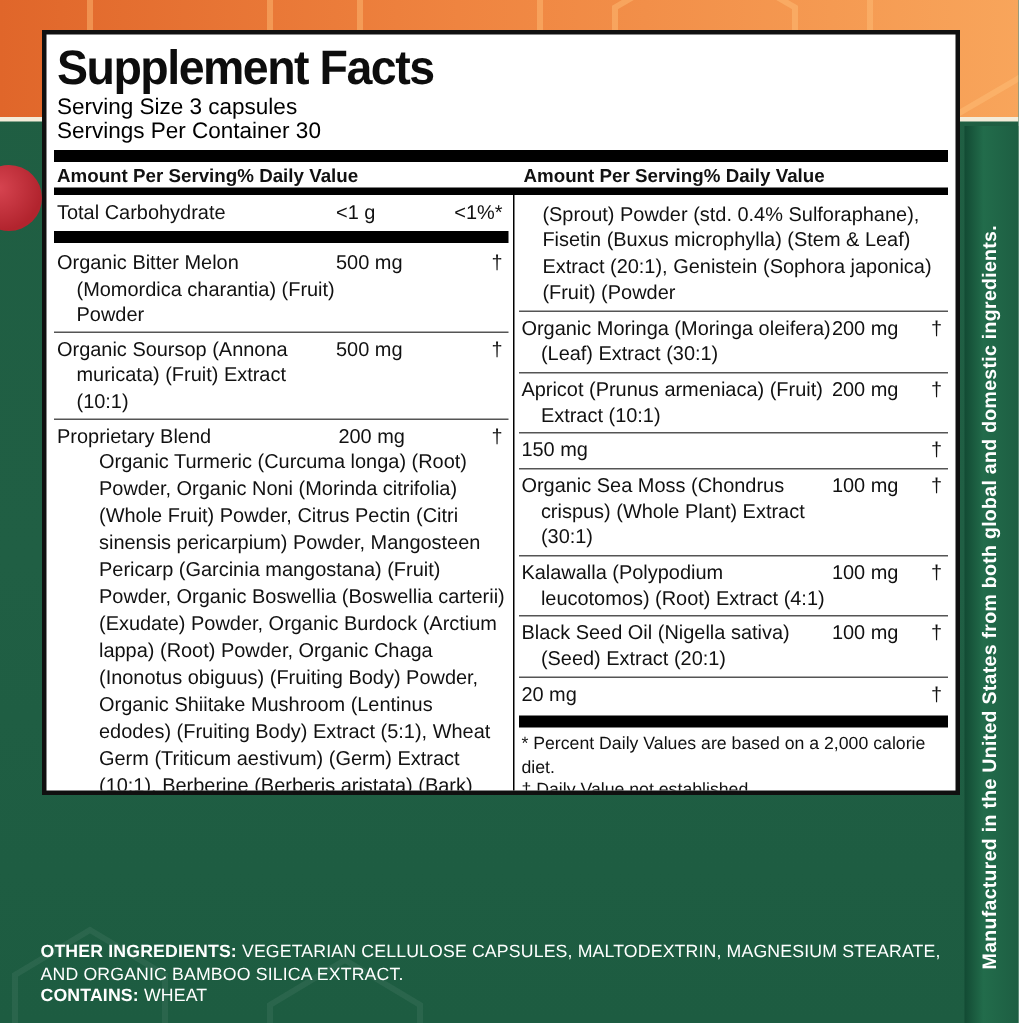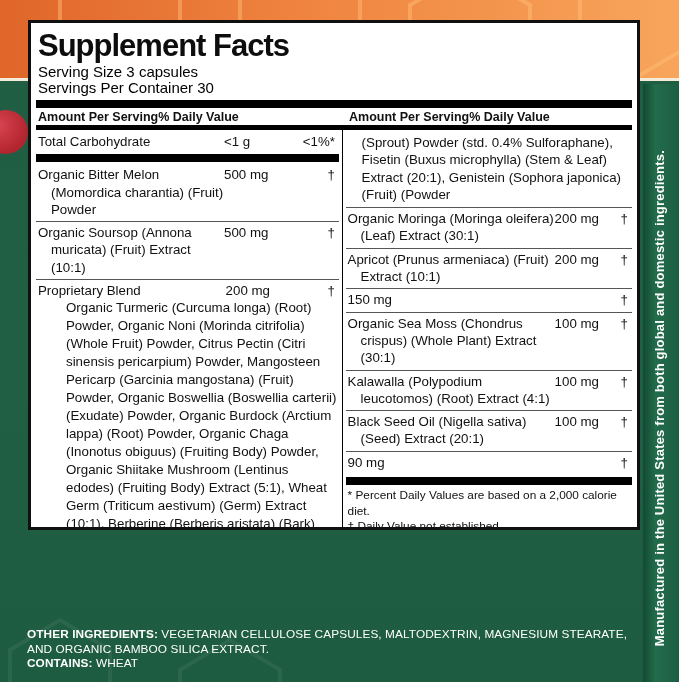--- a/index.html
+++ b/index.html
@@ -207,21 +207,21 @@
       <div class="hairline"></div>
 
       <div class="row">
         <div class="row-name">Black Seed Oil (Nigella sativa) (Seed) Extract (20:1)</div>
         <div class="row-amt">100 mg</div>
         <div class="row-dv">†</div>
       </div>
       <div class="hairline"></div>
 
       <div class="row">
-        <div class="row-amt">90 mg</div>
+        <div class="row-amt">20 mg</div>
         <div class="row-dv">†</div>
       </div>
 
       <div class="bar bar-foot"></div>
       <div class="footnotes">
         <div>* Percent Daily Values are based on a 2,000 calorie diet.</div>
         <div>† Daily Value not established.</div>
       </div>
     </div>
   </div>

